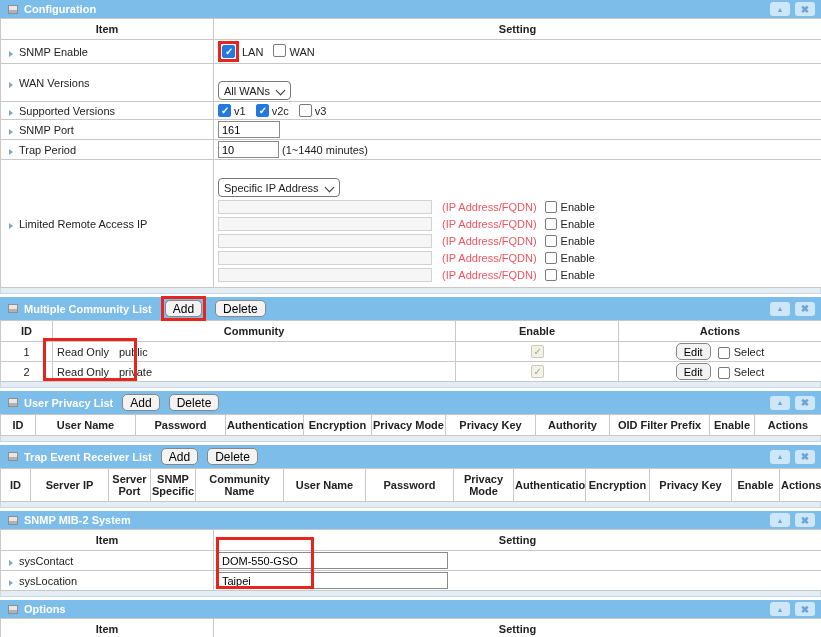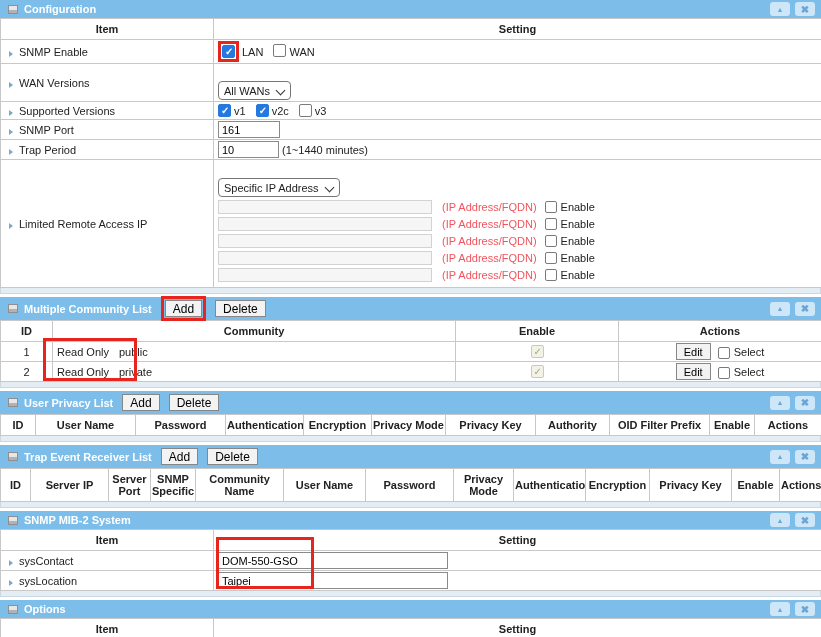--- a/index.html
+++ b/index.html
@@ -22,21 +22,21 @@
   .hsp { flex: 1; }
   .hbtn {
     width: 20px; height: 14px; background: #cde6f8; border: none;
     border-radius: 3px; margin-left: 5px; display: inline-flex;
     align-items: center; justify-content: center;
     color: #6aa5d8; font-weight: bold; cursor: pointer; flex: 0 0 auto;
   }
   .hbtn.up { font-size: 7px; }
   .hbtn.cl { font-size: 10px; }
   .btn {
-    background: #f3f3f3; border: 1px solid #878787; border-radius: 0;
+    background: #f3f3f3; border: 1px solid #878787; border-radius: 5px;
     font: 12px "Liberation Sans", sans-serif; padding: 1px 8px; color: #000;
     cursor: pointer; white-space: nowrap;
   }
   .sec-h .btn { margin-left: 9px; height: 17px; padding: 0 7px; }
   .redwrap { border: 3px solid #e8251c; display: inline-flex; padding: 1px; vertical-align: middle; }
   .sec-h .redwrap { margin-left: 9px; }
   .sec-h .redwrap .btn { margin-left: 0; }
   table { width: 821px; border-collapse: collapse; table-layout: fixed; background: #fff; }
   th { border: 1px solid #c8c8c8; font-weight: bold; text-align: center; padding: 4px 1px; font-size: 11px; line-height: 12px; overflow: hidden; }
   td { border: 1px solid #c8c8c8; padding: 1px 4px; font-size: 11px; overflow: hidden; }

